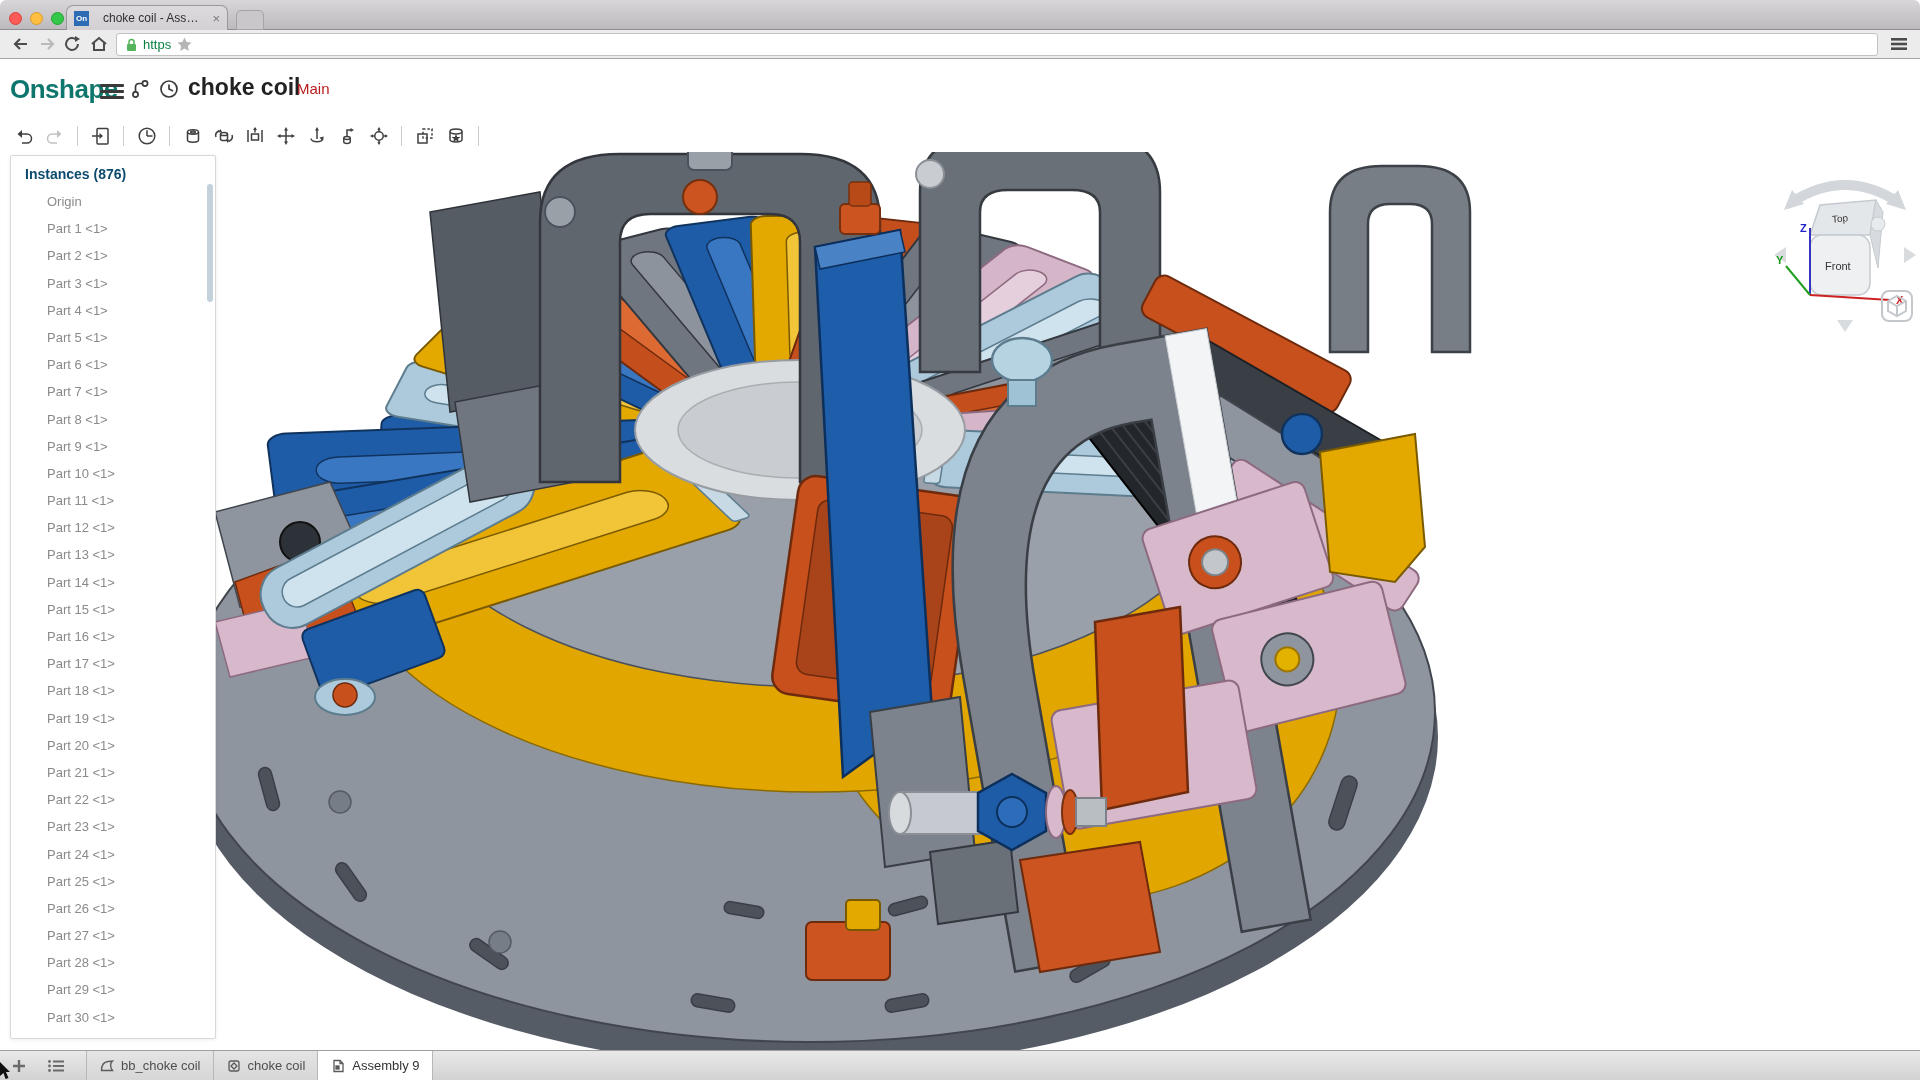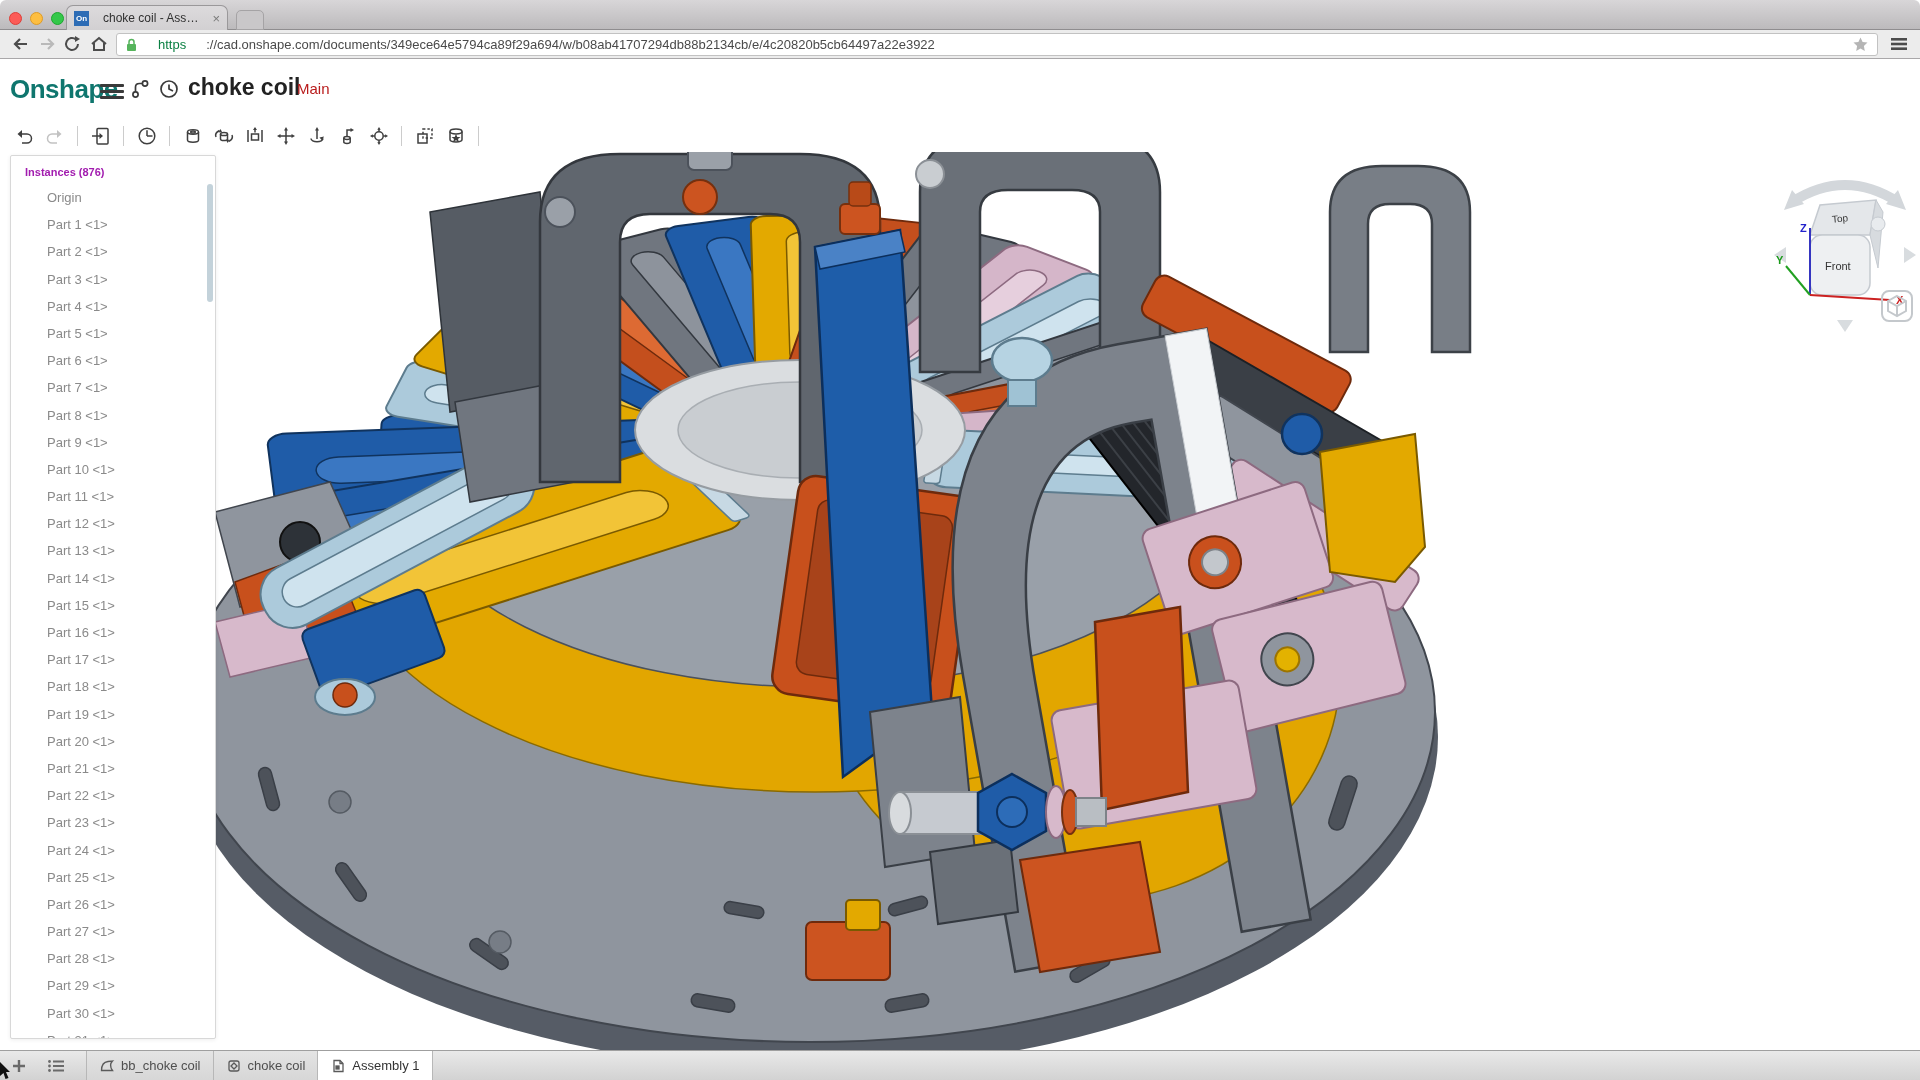--- a/index.html
+++ b/index.html
@@ -24,21 +24,21 @@
     text-overflow:ellipsis; flex:1; }
   #tab-close { font-size:13px; color:#7a7a7a; line-height:1; flex:0 0 auto; }
   #newtab-stub { left:236px; top:10px; width:28px; height:20px; background:#c9c7c9;
     border:1px solid #a5a3a5; border-radius:5px 5px 0 0; }
 
   #navbar { left:0; top:30px; width:1920px; height:29px; background:#ececec;
     border-bottom:1px solid #a9a7a9; display:flex; align-items:center; padding:0 8px; }
   .navbtn { width:26px; height:24px; display:flex; align-items:center; justify-content:center; }
   #urlbar { flex:1; height:23px; margin:0 8px 0 4px; background:#fff;
     border:1px solid #c2c2c2; border-radius:3px; display:flex; align-items:center;
-    padding:0 8px; gap:20px; font-size:13px; }
+    padding:0 8px; gap:5px; font-size:13px; }
   #url-scheme { color:#0b8043; }
   #url-rest { color:#4a4a4a; white-space:nowrap; overflow:hidden; flex:1; }
 
   
   #os-header { left:0; top:59px; width:1920px; height:60px; background:#fff; }
   #os-logo { left:10px; top:15px; font-size:26px; font-weight:bold; color:#0f766e;
     letter-spacing:-0.5px; }
   #hamburger { left:100px; top:22px; width:24px; }
   #hamburger div { height:3px; background:#3a3a3a; margin:3px 0; border-radius:1px; }
   .hdr-ic { top:19px; }
@@ -77,21 +77,21 @@
   .m-pnk    { fill:#d5b6c9; stroke:#8d6a80; stroke-width:2; }
   .m-pnk-r  { fill:#e6cfdd; stroke:#8d6a80; stroke-width:1.5; }
   .m-gry    { fill:#70767f; stroke:#33383f; stroke-width:2; }
   .m-gry-r  { fill:#8d939c; stroke:#33383f; stroke-width:1.5; }
   .m-cap    { fill:#c7d9e4; stroke:#5d7c8e; stroke-width:1.5; }
 
   
   #inst-panel { left:10px; top:3px; width:206px; height:884px; background:#fff;
     border:1px solid #d8d8d8; border-radius:2px; box-shadow:0 1px 4px rgba(0,0,0,.07);
     overflow:hidden; }
-  #inst-title { padding:10px 14px 6px 14px; font-size:11px; font-weight:bold; color:#a21caf; }
+  #inst-title { padding:10px 14px 6px 14px; font-size:14px; font-weight:bold; color:#0c4a6e; }
   .inst-row { height:27.2px; line-height:27.2px; padding-left:36px; font-size:13px;
     color:#8a8a8a; white-space:nowrap; }
   #inst-thumb { right:2px; top:28px; width:6px; height:118px; background:#c3d2da;
     border-radius:3px; }
 
   
   #viewcube { left:1770px; top:8px; }
   #iso-btn { left:1881px; top:138px; width:32px; height:32px; border:2.5px solid #c4c8cc;
     border-radius:8px; display:flex; align-items:center; justify-content:center; }
 
@@ -144,21 +144,20 @@
     <svg width="20" height="18">
         <path d="M3 9 L10 3 L17 9 M5 8 V15 H15 V8" stroke="#4c4c4c" stroke-width="2" fill="none"></path>
       </svg>
   </div>
   <div id="urlbar">
     <svg width="13" height="15">
         <rect x="2" y="7" width="9" height="7" rx="1" fill="#56b45c"></rect>
         <path d="M4 7 V5 a2.5 2.5 0 0 1 5 0 V7" stroke="#56b45c" stroke-width="1.5" fill="none"></path>
       </svg>
     <span id="url-scheme">https</span>
-      <span id="url-rest">://cad.onshape.com/documents/349ece64e5794ca89f29a694/w/b08ab41707294db88b2134cb/e/4c20820b5cb64497a22e3922</span>
     <svg width="17" height="17">
         <path d="M8.5 1.5 L10.6 6 L15.5 6.6 L11.9 10 L12.8 14.9 L8.5 12.5 L4.2 14.9 L5.1 10 L1.5 6.6 L6.4 6 Z" fill="#b5b5b5"></path>
       </svg>
   </div>
   <div class="navbtn">
     <svg width="18" height="14">
         <g fill="#4c4c4c">
           <rect x="1" y="1" width="16" height="2.6"></rect>
           <rect x="1" y="5.7" width="16" height="2.6"></rect>
           <rect x="1" y="10.4" width="16" height="2.6"></rect>
@@ -643,20 +642,20 @@
           <polygon points="8,5 11,8 8,11 5,8"></polygon>
         </svg>
         <span>choke coil</span>
       </div>
       <div class="btab active">
         <svg width="16" height="16">
           <path d="M4,2.5 H10 L13,5.5 V13.5 H4 Z"></path>
           <path d="M10,2.5 V5.5 H13"></path>
           <rect x="6" y="8" width="3" height="3" fill="#5a5a5a"></rect>
         </svg>
-        <span>Assembly 1</span>
+        <span>Assembly 9</span>
       </div>
     </div>
 </div>
 
 <svg id="cursor" class="abs" width="14" height="18">
   <polygon points="0,0 10,10 6,10 8.5,16 5.5,17 3.5,11 0,14" fill="#111"></polygon>
 </svg>
 
 </body></html>

